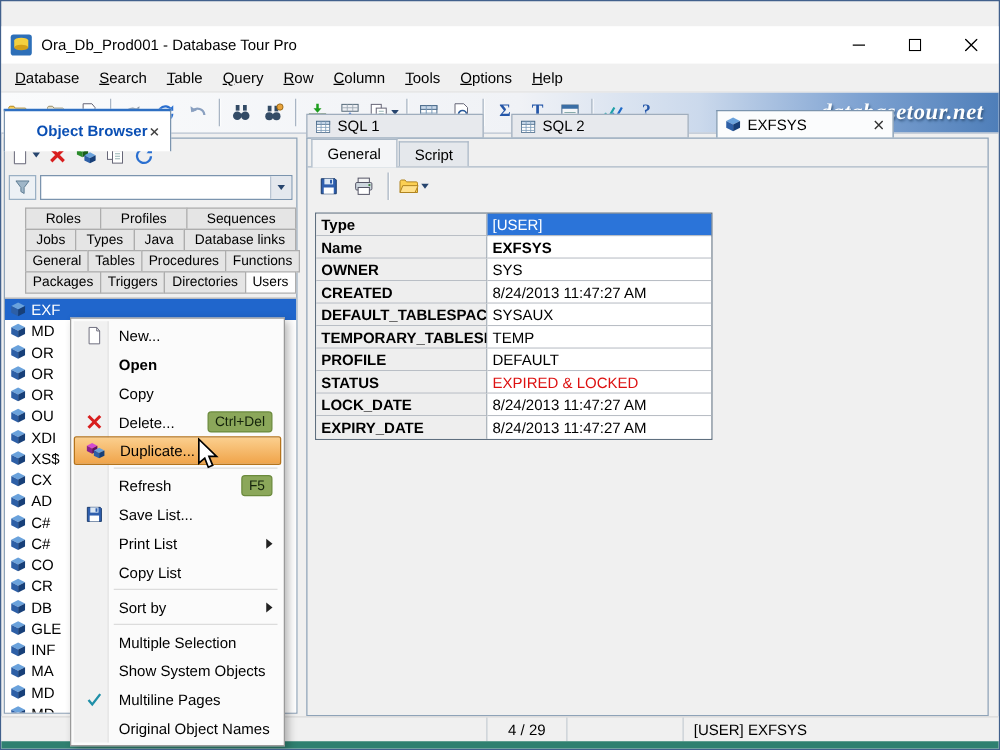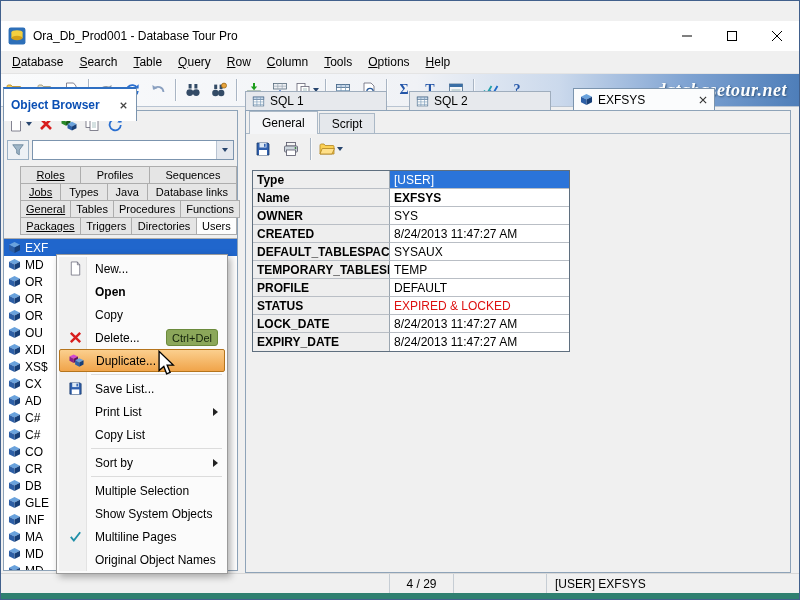--- a/index.html
+++ b/index.html
@@ -20,35 +20,35 @@
 .tb-btn{height:26px;min-width:26px;padding:0 2px;display:flex;align-items:center;justify-content:center;gap:2px;border-radius:2px;}
 .tb-sep{width:1px;height:22px;background:#a9b5c4;margin:0 4px;box-shadow:1px 0 0 rgba(255,255,255,.7);}
 .ic{display:inline-flex;align-items:center;justify-content:center;}
 .ic svg{width:16px;height:16px;display:block;}
 .chr{font-size:14px;font-weight:bold;color:#2456a8;font-family:"Liberation Serif",serif;line-height:16px;}
 .caret{width:0;height:0;border-left:3.5px solid transparent;border-right:3.5px solid transparent;border-top:4px solid #27456e;}
 #watermark{position:absolute;right:12px;top:50%;transform:translateY(-50%);font-family:"Liberation Serif",serif;font-style:italic;font-weight:bold;font-size:18px;color:#fdfefe;text-shadow:1px 1px 2px #33567e;letter-spacing:.5px;}
 
 #content{position:absolute;top:86px;left:0;right:0;bottom:26px;}
 #left{position:absolute;top:0;left:0;width:240px;bottom:0;}
-#ob-tab{position:absolute;top:0;left:2px;height:24px;width:134px;background:#fff;border:1px solid #7b94ae;border-bottom:none;border-top:2px solid #2e6fc2;display:flex;align-items:center;padding:16px 7px;z-index:2;}
+#ob-tab{position:absolute;top:0;left:2px;height:24px;width:134px;background:#fff;border:1px solid #7b94ae;border-bottom:none;border-top:2px solid #2e6fc2;display:flex;align-items:center;padding:16px 7px;z-index:2;text-align:right;}
 #ob-tab .lbl{color:#0a4fb4;font-weight:bold;flex:1;}
 #left-body{position:absolute;top:23px;left:2px;right:3px;bottom:2px;background:#f0f0f0;border:1px solid #8ea3b8;}
 #left-toolbar{height:26px;display:flex;align-items:center;gap:1px;padding:1px 2px;}
 #left-toolbar .tb-btn{height:22px;min-width:22px;}
 #filter-row{height:26px;display:flex;align-items:center;gap:3px;padding:0 3px;}
 .filter-btn{width:22px;height:20px;display:flex;align-items:center;justify-content:center;border:1px solid #9ab0c4;background:#edf1f5;}
 #filter-combo{flex:1;height:20px;background:#fff;border:1px solid #7b94ae;display:flex;align-items:stretch;}
 #filter-input{flex:1;min-width:0;border:none;outline:none;padding:0 4px;font:12px "Liberation Sans",sans-serif;background:transparent;}
 .combo-btn{width:17px;display:flex;align-items:center;justify-content:center;background:#e4e8ee;border-left:1px solid #b9c4d2;}
 #cat-tabs{margin-top:3px;}
 .cat-row{display:flex;height:18px;margin-top:-1px;}
 #cat-tabs .cat-row:first-child{margin-top:0;}
 .cat-tab{flex:1 1 auto;display:flex;align-items:center;justify-content:center;white-space:nowrap;padding:0 5px;font-size:11px;background:#e5e5e5;border:1px solid #adadad;margin-left:-1px;}
-.cat-row .cat-tab:first-child{margin-left:16px;text-decoration:underline;}
+.cat-row .cat-tab:first-child{margin-left:16px;}
 .cat-tab.active{background:#fdfdfd;}
 #obj-list{position:absolute;top:127px;left:0;right:0;bottom:0;background:#fff;border-top:1px solid #adadad;overflow:hidden;}
 .obj-item{height:17px;display:flex;align-items:center;gap:4px;padding-left:4px;}
 .obj-item .ic svg{width:13px;height:13px;}
 .obj-item.sel{background:#2066cc;color:#fff;}
 
 #right{position:absolute;left:240px;right:0;top:0;bottom:0;}
 #doc-tabs{height:24px;display:flex;align-items:flex-end;gap:22px;padding-left:4px;}
 .doc-tab{width:142px;height:20px;background:#e7e9ed;border:1px solid #9fadbd;display:flex;align-items:center;gap:5px;padding:0 6px;}
 .doc-tab .ic svg{width:13px;height:13px;}
@@ -763,20 +763,25 @@
             <path d="M9.5 3.8L5 6.1v4.5l4.5-2.3z" fill="#5f105f"></path>
             <path d="M11 5.5L15.5 7.8 11 10.1 6.5 7.8z" fill="#6aa2dc"></path>
             <path d="M6.5 7.8L11 10.1v4.5L6.5 12.3z" fill="#2d5fa6"></path>
             <path d="M15.5 7.8L11 10.1v4.5l4.5-2.3z" fill="#173f78"></path>
           </svg>
         </span>
         <span class="cm-label">Duplicate...</span>
       </div>
       <div class="cm-sep"></div>
       <div class="cm-item">
+        <span class="cm-gut"></span>
+        <span class="cm-label">Refresh</span>
+        <span class="cm-badge">F5</span>
+      </div>
+      <div class="cm-item">
         <span class="cm-gut">
           <svg viewBox="0 0 16 16">
             <path d="M2 2h11l1 1v11H2z" fill="#2f5fae" stroke="#1a3a6a" stroke-width=".8"></path>
             <rect x="4.5" y="2" width="7" height="4.5" fill="#dce8f4"></rect>
             <rect x="9" y="2.8" width="1.6" height="3" fill="#2f5fae"></rect>
             <rect x="4" y="9" width="8" height="5" fill="#fff"></rect>
           </svg>
         </span>
         <span class="cm-label">Save List...</span>
       </div>

